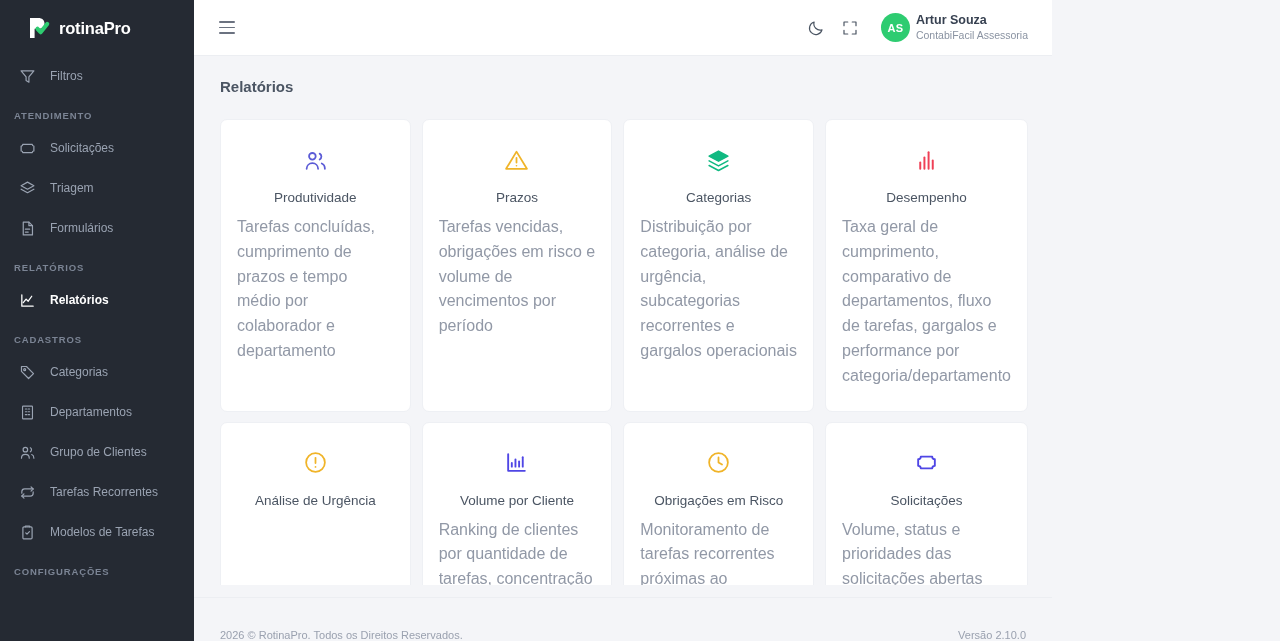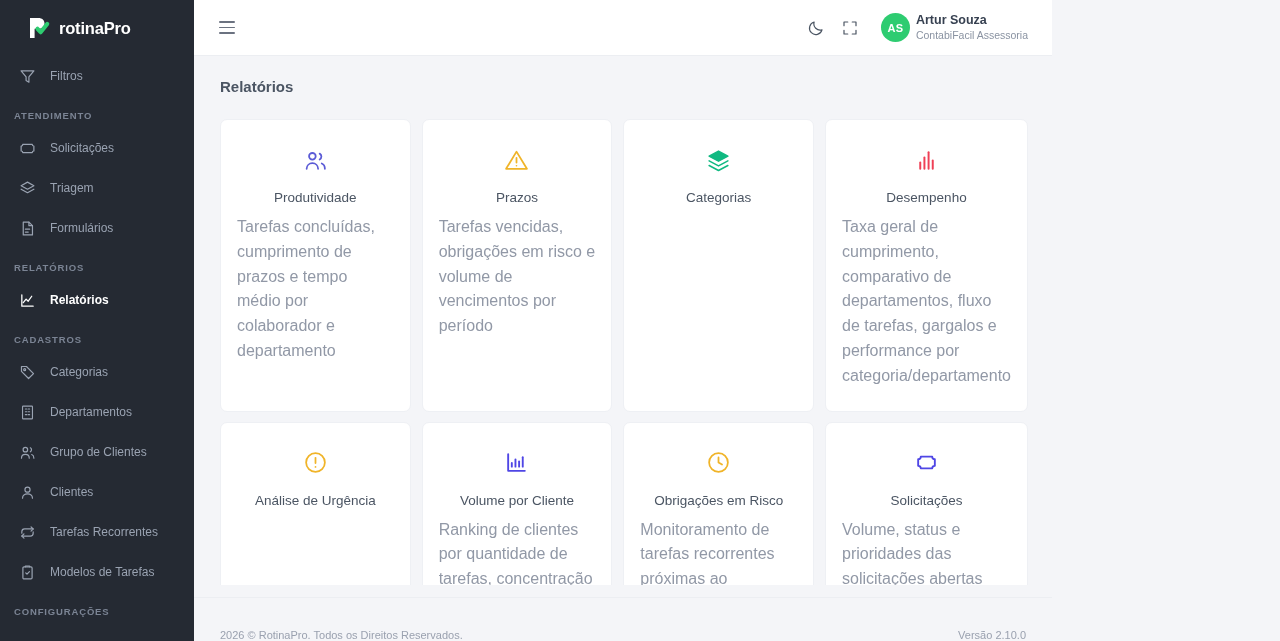--- a/index.html
+++ b/index.html
@@ -226,29 +226,20 @@
           <svg viewBox="0 0 24 24" fill="none" stroke="#9aa3b2" stroke-width="1.7" stroke-linecap="round" stroke-linejoin="round">
             <circle cx="9" cy="8" r="3.2"></circle>
               <path d="M3.5 20c0-3.2 2.5-5.4 5.5-5.4s5.5 2.2 5.5 5.4"></path>
             <path d="M16 5.4a3.2 3.2 0 010 5.6"></path>
               <path d="M18 14.9c1.8.7 3 2.5 3 5.1"></path>
           </svg>
         </span>
         <span>Grupo de Clientes</span>
       </div>
 
-      <div class="nav-item">
-        <span class="ico">
-          <svg viewBox="0 0 24 24" fill="none" stroke="#9aa3b2" stroke-width="1.7" stroke-linecap="round" stroke-linejoin="round">
-            <circle cx="12" cy="8" r="3.6"></circle>
-              <path d="M5 20c0-3.6 3.1-6 7-6s7 2.4 7 6"></path>
-          </svg>
-        </span>
-        <span>Clientes</span>
-      </div>
 
       <div class="nav-item">
         <span class="ico">
           <svg viewBox="0 0 24 24" fill="none" stroke="#9aa3b2" stroke-width="1.7" stroke-linecap="round" stroke-linejoin="round">
             <path d="M17 4l3 3-3 3"></path>
               <path d="M20 7H8a4 4 0 00-4 4v2"></path>
             <path d="M7 20l-3-3 3-3"></path>
               <path d="M4 17h12a4 4 0 004-4v-2"></path>
           </svg>
         </span>
@@ -336,20 +327,21 @@
 
         <div class="card card-row1">
           <div class="card-icon">
             <svg viewBox="0 0 24 24" fill="#10b981" stroke="#10b981" stroke-width="1.5" stroke-linecap="round" stroke-linejoin="round">
               <path d="M12 3l9 4.8-9 4.8-9-4.8z"></path>
               <path d="M3 12.4l9 4.8 9-4.8" fill="none"></path>
               <path d="M3 16.8l9 4.8 9-4.8" fill="none"></path>
             </svg>
           </div>
           <div class="card-title">Categorias</div>
+          <div class="card-desc">Distribuição por categoria, análise de urgência, subcategorias recorrentes e gargalos operacionais</div>
         </div>
 
         <div class="card card-row1">
           <div class="card-icon">
             <svg viewBox="0 0 24 24" fill="none" stroke="#ef4056" stroke-width="1.9" stroke-linecap="round">
               <path d="M6 14v6"></path>
                 <path d="M10 9v11"></path>
                 <path d="M14 4v16"></path>
                 <path d="M18 12v8"></path>
             </svg>

